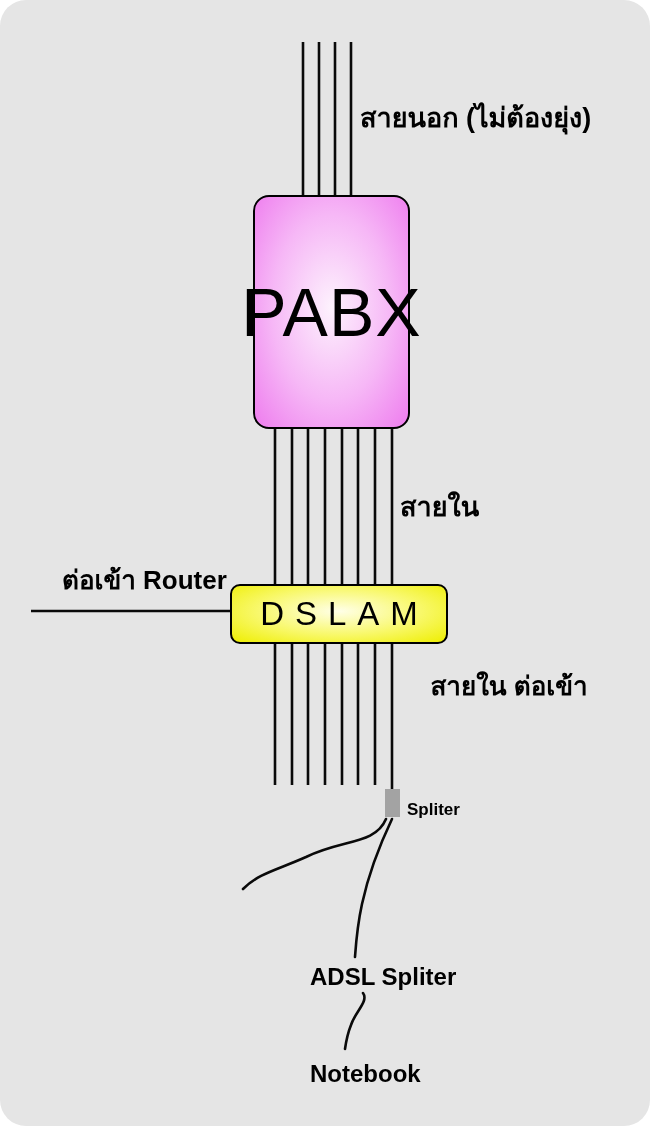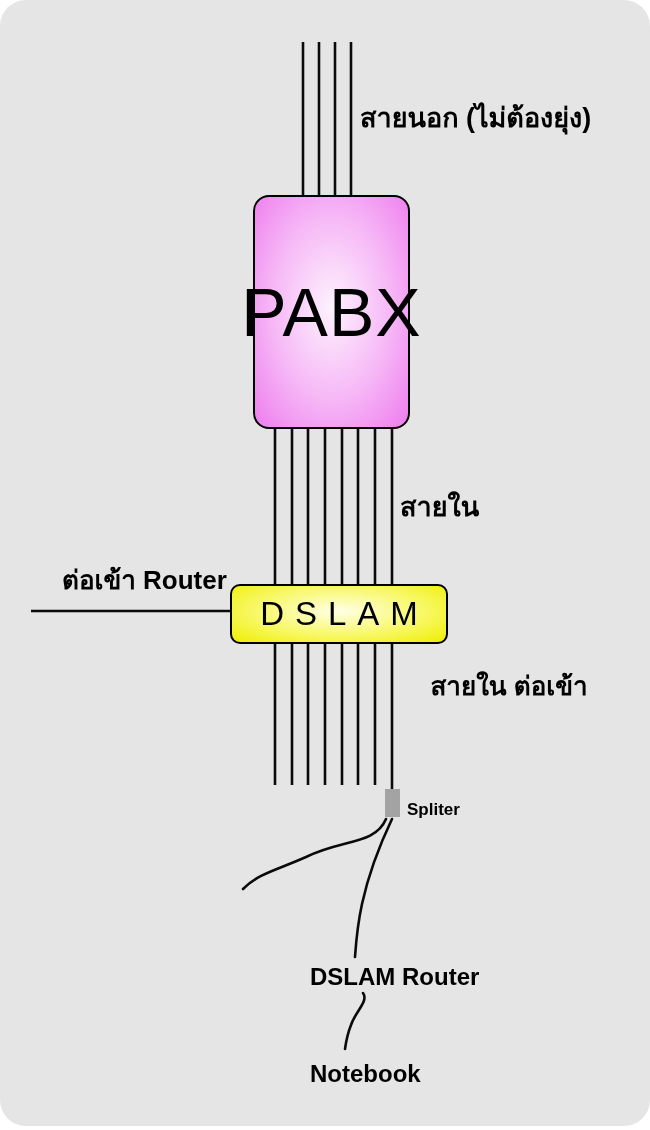--- a/index.html
+++ b/index.html
@@ -118,16 +118,16 @@
 
   <div class="lbl lbl-to-router">ต่อเข้า Router</div>
 
   <div class="lbl lbl-spliter-block">
     <div>สายใน ต่อเข้า</div>
   </div>
 
   <div class="lbl lbl-spliter">Spliter</div>
 
 
-  <div class="lbl lbl-adsl">DSLAM Router</div>
+  <div class="lbl lbl-adsl">ADSL Spliter</div>
 
   <div class="lbl lbl-notebook">Notebook</div>
 </div>
 
 </body></html>

